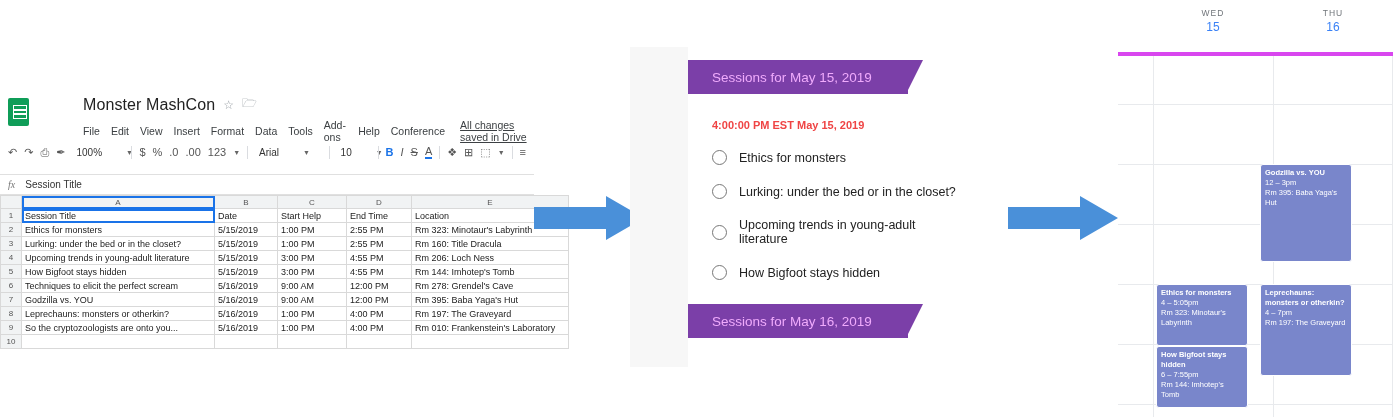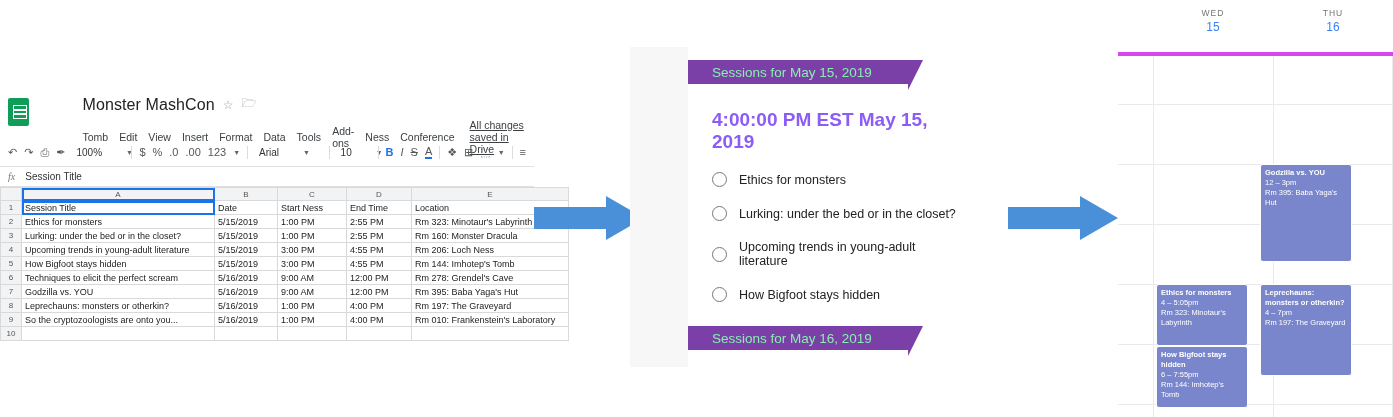--- a/index.html
+++ b/index.html
@@ -119,20 +119,21 @@
   .formula-row {
     display: flex;
     align-items: center;
     gap: 10px;
     border-top: 1px solid #e0e0e0;
     border-bottom: 1px solid #e0e0e0;
     height: 19px;
     padding-left: 8px;
     font-size: 10px;
     color: #333;
+    margin-top: 8px;
   }
   .fx { font-style: italic; color: #777; font-family: "Liberation Serif", serif; }
 
   table.grid {
     border-collapse: collapse;
     width: 534px;
     font-size: 9px;
     color: #222;
     table-layout: fixed;
   }
@@ -185,43 +186,43 @@
     position: absolute;
     left: 58px;
     top: 0;
     width: 272px;
     height: 320px;
     background: #ffffff;
   }
   .banner {
     position: relative;
     background: #7b3fa8;
-    color: #86efac;
+    color: #f0abfc;
     font-size: 13.5px;
-    height: 24px;
+    height: 34px;
     display: flex;
     align-items: center;
     padding-left: 24px;
     width: 220px;
     box-sizing: border-box;
   }
   .banner:after {
     content: "";
     position: absolute;
     right: -15px;
     top: 0;
     border-top: 30px solid #7b3fa8;
     border-right: 15px solid transparent;
   }
   .banner-1 { margin-top: 13px; }
   .banner-2 { margin-top: 24px; }
   .doc-h2 {
-    font-size: 19px;
+    font-size: 11px;
     font-weight: bold;
-    color: #8b5cf6;
+    color: #ef4444;
     margin: 25px 0 0 24px;
   }
   .doc-item {
     display: flex;
     align-items: center;
     gap: 12px;
     margin: 19px 0 0 24px;
     font-size: 12.5px;
     color: #222;
   }
@@ -307,29 +308,29 @@
 
   <div class="sheets-titlebar">
     <div class="sheets-logo"></div>
     <div>
       <div class="doc-title-row">
         <span class="doc-title">Monster MashCon</span>
         <span class="star-icon">☆</span>
         <span class="folder-icon">🗁</span>
       </div>
       <div class="menu-row">
-        <span>Tomb</span>
+        <span>File</span>
         <span>Edit</span>
         <span>View</span>
         <span>Insert</span>
         <span>Format</span>
         <span>Data</span>
         <span>Tools</span>
         <span>Add-ons</span>
-        <span>Ness</span>
+        <span>Help</span>
         <span>Conference</span>
         <span class="saved">All changes saved in Drive</span>
       </div>
     </div>
   </div>
 
   <div class="toolbar">
     <span class="tb">↶</span>
     <span class="tb">↷</span>
     <span class="tb">⎙</span>
@@ -381,39 +382,39 @@
       <td class="colhdr c-a sel-col">A</td>
       <td class="colhdr c-b">B</td>
       <td class="colhdr c-c">C</td>
       <td class="colhdr c-d">D</td>
       <td class="colhdr c-e">E</td>
     </tr>
     <tr>
       <td class="rowhdr">1</td>
       <td class="c-a hdr-cell sel-col">Session Title</td>
       <td class="c-b hdr-cell">Date</td>
-      <td class="c-c hdr-cell">Start Ness</td>
+      <td class="c-c hdr-cell">Start Help</td>
       <td class="c-d hdr-cell">End Time</td>
       <td class="c-e hdr-cell">Location</td>
     </tr>
     <tr>
       <td class="rowhdr">2</td>
       <td class="c-a">Ethics for monsters</td>
       <td class="c-b num">5/15/2019</td>
       <td class="c-c num">1:00 PM</td>
       <td class="c-d num">2:55 PM</td>
       <td class="c-e">Rm 323: Minotaur's Labyrinth</td>
     </tr>
     <tr>
       <td class="rowhdr">3</td>
       <td class="c-a">Lurking: under the bed or in the closet?</td>
       <td class="c-b num">5/15/2019</td>
       <td class="c-c num">1:00 PM</td>
       <td class="c-d num">2:55 PM</td>
-      <td class="c-e">Rm 160: Monster Dracula</td>
+      <td class="c-e">Rm 160: Title Dracula</td>
     </tr>
     <tr>
       <td class="rowhdr">4</td>
       <td class="c-a">Upcoming trends in young-adult literature</td>
       <td class="c-b num">5/15/2019</td>
       <td class="c-c num">3:00 PM</td>
       <td class="c-d num">4:55 PM</td>
       <td class="c-e">Rm 206: Loch Ness</td>
     </tr>
     <tr>

